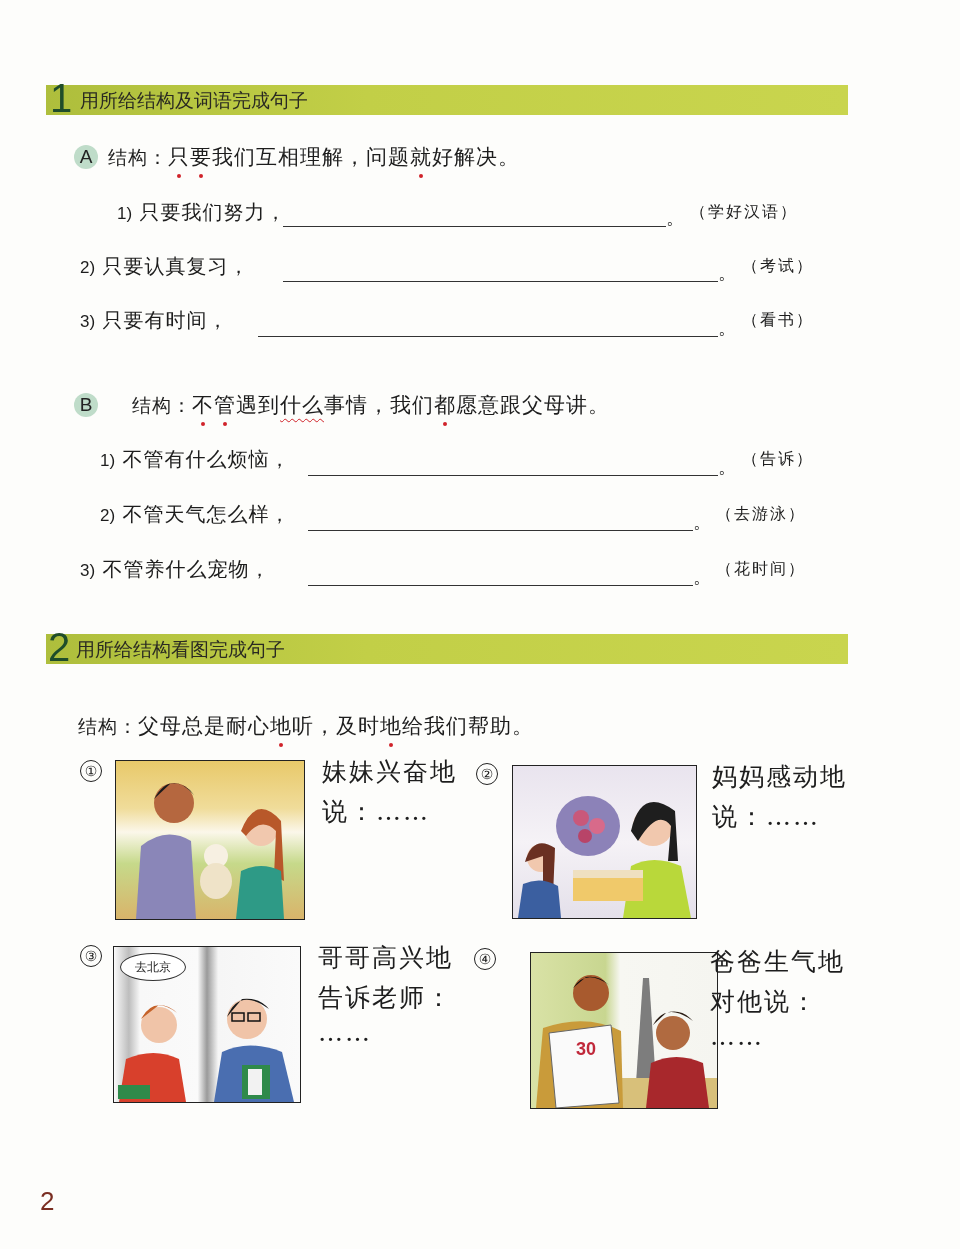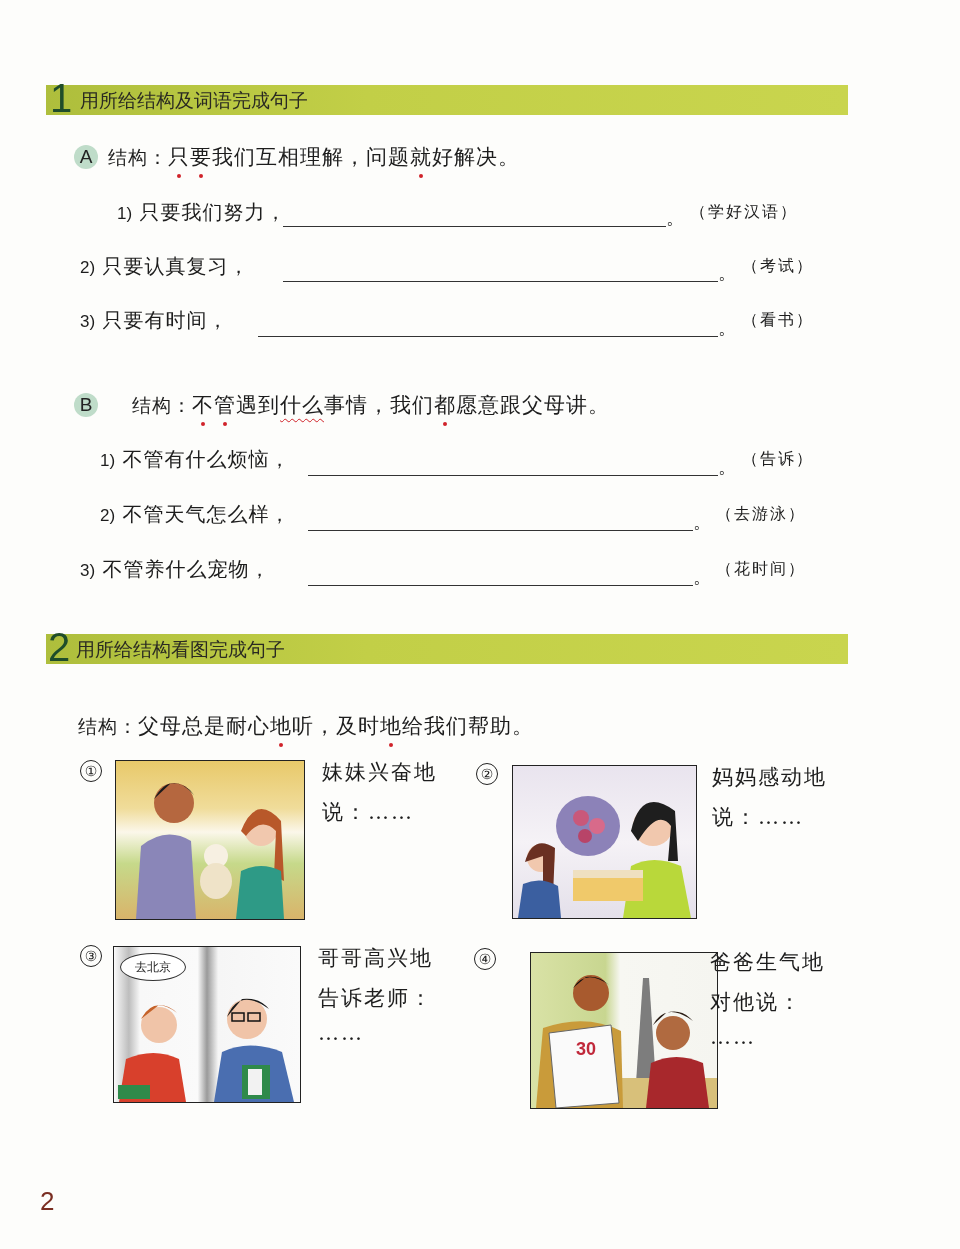--- a/index.html
+++ b/index.html
@@ -40,21 +40,21 @@
     }
     .stop { position: absolute; font-size: 18px; line-height: 20px; }
     .hint { position: absolute; font-size: 16px; line-height: 28px; white-space: nowrap; letter-spacing: 2px; }
     .pic-num {
       position: absolute; width: 20px; height: 20px; border: 1.5px solid #222; border-radius: 50%;
       font-family: "Liberation Sans", sans-serif; font-size: 14px; line-height: 20px; text-align: center;
     }
     .pic {
       position: absolute; border: 1.5px solid #222; overflow: hidden;
     }
-    .caption { position: absolute; font-size: 21px; line-height: 40px; letter-spacing: 2px; white-space: nowrap; }
+    .caption { position: absolute; font-size: 25px; line-height: 40px; letter-spacing: 2px; white-space: nowrap; }
     .page-num { position: absolute; left: 40px; top: 1186px; font-family: "Liberation Sans", sans-serif; font-size: 26px; color: #7a2e22; }
     .bubble {
       position: absolute; border: 1.2px solid #333; border-radius: 50%; background: #fff;
       font-family: "DejaVu Sans", sans-serif; font-size: 12px; text-align: center;
     }
   </style>
 </head>
 <body>
 
 <div class="section-bar" style="top:85px;"></div>

